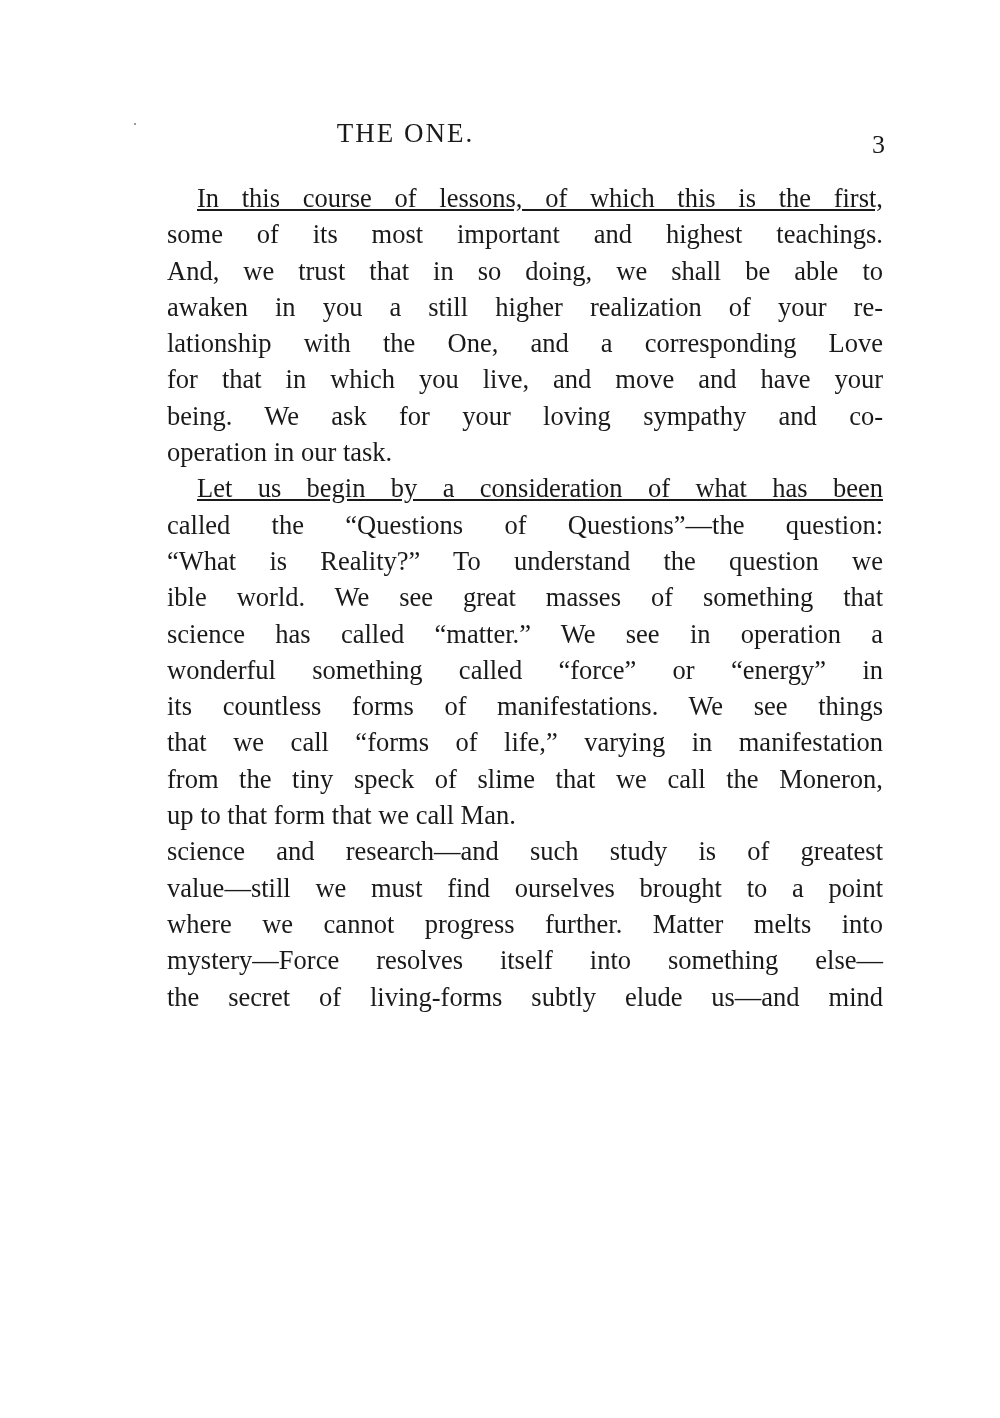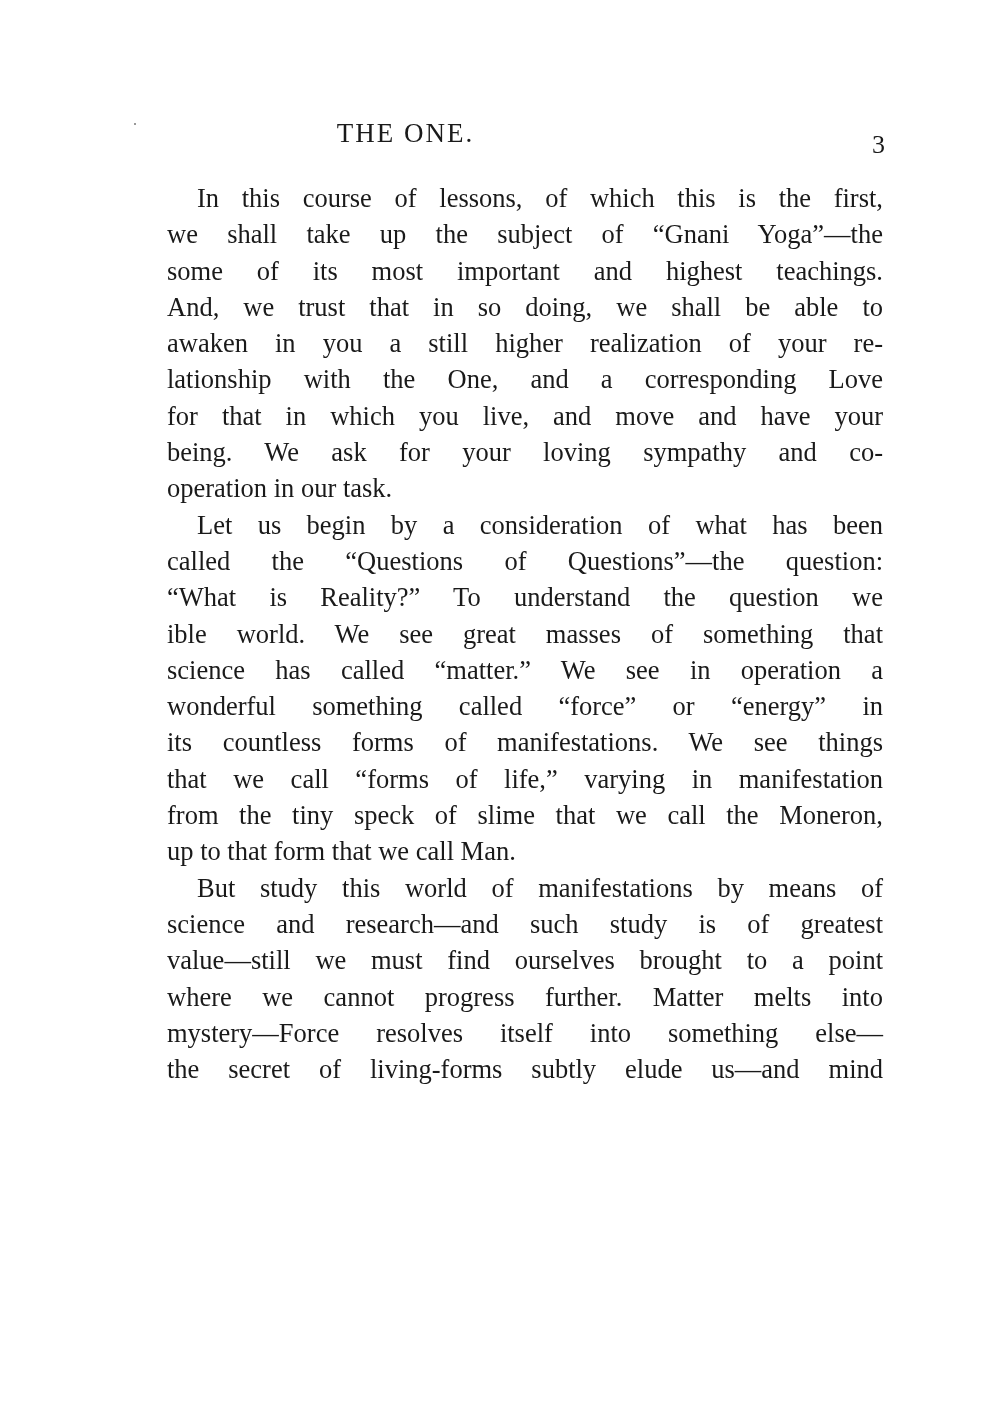--- a/index.html
+++ b/index.html
@@ -5,36 +5,35 @@
   html, body { margin:0; padding:0; background:#ffffff; }
   body { width:1000px; height:1418px; position:relative; overflow:hidden; font-family:"Liberation Serif","DejaVu Serif",serif; color:#1a1a1a; }
   .header { position:absolute; top:112px; left:0; width:1000px; height:40px; }
   .running-title { position:absolute; left:0; width:811px; text-align:center; top:6px; font-size:27px; letter-spacing:2px; }
   .page-number { position:absolute; right:115px; top:18px; font-size:26px; }
   .speck { position:absolute; left:134px; top:123px; width:2px; height:2px; background:#999; }
   .body-text { position:absolute; left:167px; top:180px; width:716px; font-size:26.5px; line-height:36.3px; text-align:justify; }
   .para { margin:0; text-indent:0; }
   .line { display:block; text-align:justify; text-align-last:justify; white-space:nowrap; }
   .line.last { text-align-last:left; }
-  .para .line:first-child.ind { padding-left:30px; }
+  .para .line:first-child.ind { padding-left:30px;text-decoration:underline; }
 </style>
 </head>
 <body>
 
 <div class="speck"></div>
 
 <div class="header">
   <div class="running-title">THE ONE.</div>
   <div class="page-number">3</div>
 </div>
 
 <div class="body-text">
   <div class="para">
     <span class="line ind">In this course of lessons, of which this is the first,</span>
-    <span class="line">we shall take up the subject of “Gnani Yoga”—the</span>
     <span class="line">some of its most important and highest teachings.</span>
     <span class="line">And, we trust that in so doing, we shall be able to</span>
     <span class="line">awaken in you a still higher realization of your re-</span>
     <span class="line">lationship with the One, and a corresponding Love</span>
     <span class="line">for that in which you live, and move and have your</span>
     <span class="line">being.  We ask for your loving sympathy and co-</span>
     <span class="line last">operation in our task.</span>
   </div>
   <div class="para">
     <span class="line ind">Let us begin by a consideration of what has been</span>
@@ -42,20 +41,19 @@
     <span class="line">“What is Reality?”  To understand the question we</span>
     <span class="line">ible world.  We see great masses of something that</span>
     <span class="line">science has called “matter.”  We see in operation a</span>
     <span class="line">wonderful something called “force” or “energy” in</span>
     <span class="line">its countless forms of manifestations.  We see things</span>
     <span class="line">that we call “forms of life,” varying in manifestation</span>
     <span class="line">from the tiny speck of slime that we call the Moneron,</span>
     <span class="line last">up to that form that we call Man.</span>
   </div>
   <div class="para">
-    <span class="line ind">But study this world of manifestations by means of</span>
     <span class="line">science and research—and such study is of greatest</span>
     <span class="line">value—still we must find ourselves brought to a point</span>
     <span class="line">where we cannot progress further.  Matter melts into</span>
     <span class="line">mystery—Force resolves itself into something else—</span>
     <span class="line">the secret of living-forms subtly elude us—and mind</span>
   </div>
 </div>
 
 </body></html>

